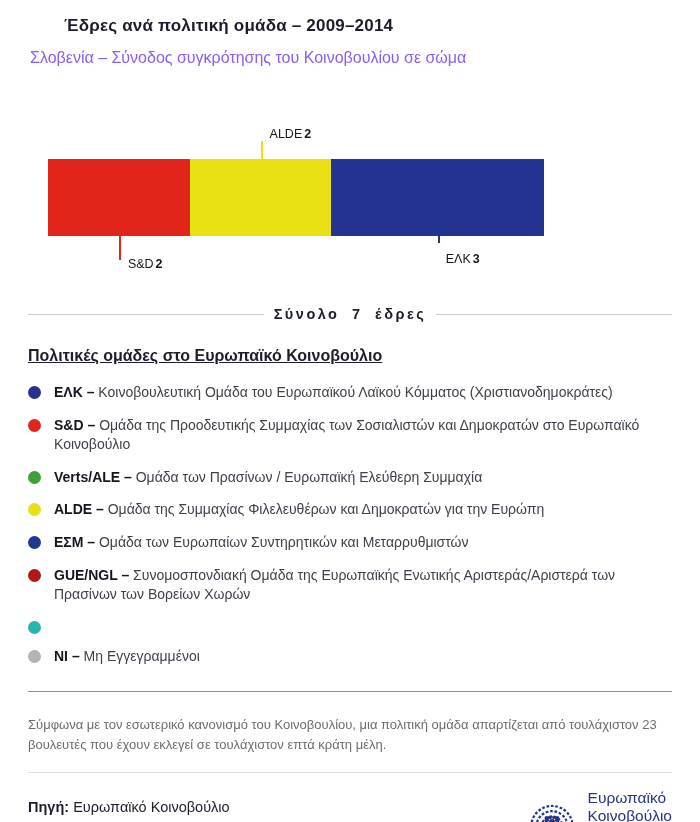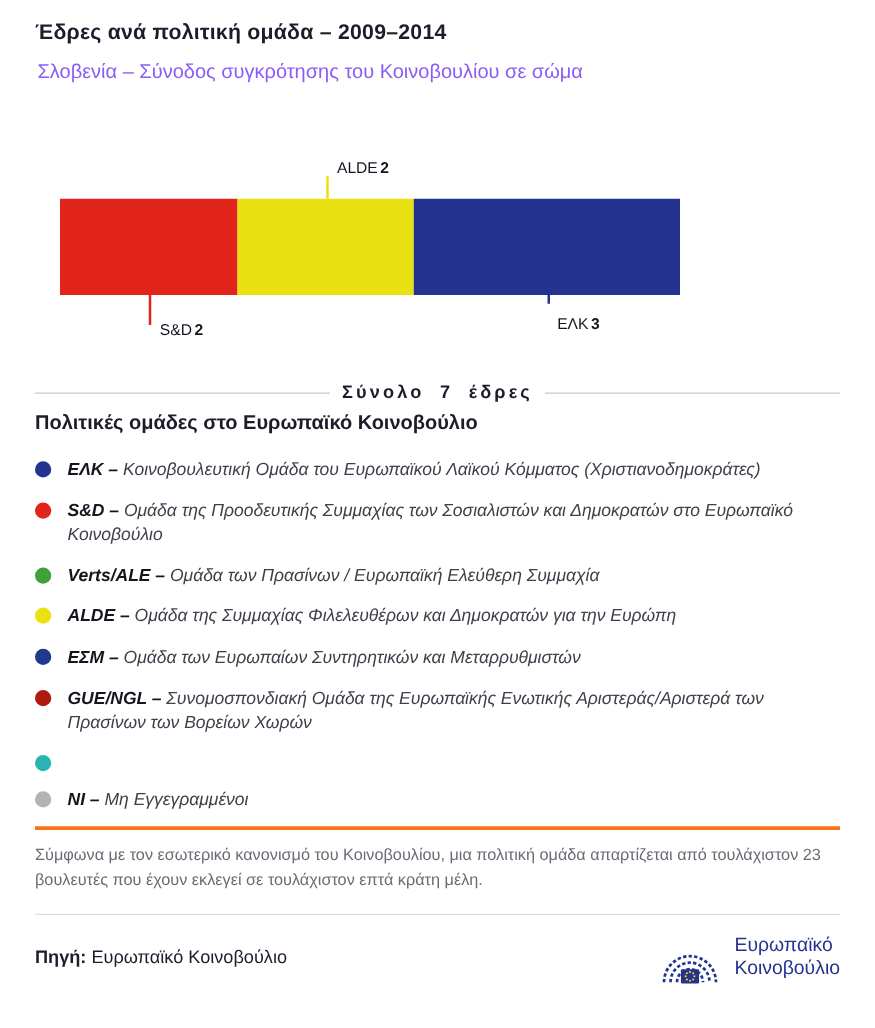--- a/index.html
+++ b/index.html
@@ -1,43 +1,43 @@
 <!DOCTYPE html>
 <html><head>
 <meta charset="utf-8">
 <style>
   html,body{margin:0;padding:0;}
   body{width:700px;height:822px;background:#ffffff;font-family:"Liberation Sans","DejaVu Sans",sans-serif;color:#1c1c2b;overflow:hidden;}
   .page{box-sizing:border-box;padding:16px 28px 0;}
-  .title{font-size:17px;font-weight:700;letter-spacing:.2px;color:#1c1c2b;}
+  .title{font-size:17px;font-weight:700;letter-spacing:.2px;color:#1c1c2b;margin-left:36px;}
   .subtitle{font-size:16px;color:#8b5cf6;margin-top:13px;padding-left:2px;}
   .chart{position:relative;width:496px;margin:46px 0 0 20px;}
   .strip-top{position:relative;height:46px;}
   .strip-bottom{position:relative;height:30px;}
   .tick{position:absolute;width:2px;}
   .tick-alde{left:42.86%;bottom:0;height:18px;}
   .tick-sd{left:14.29%;top:0;height:24px;}
   .tick-epp{left:78.57%;top:0;height:7px;}
   .bar-label{position:absolute;font-size:12.5px;white-space:nowrap;color:#15151f;}
   .label-alde{left:calc(42.86% + 9px);top:14px;}
   .label-sd{left:calc(14.29% + 9px);top:21px;}
   .label-epp{left:calc(78.57% + 8px);top:16px;}
   .bar-label .num{font-weight:700;margin-left:2px;}
   .bar{display:flex;height:77px;width:100%;}
   .seg{height:100%;}
   .total-row{display:flex;align-items:center;gap:10px;margin-top:40px;}
   .total-row .line{flex:1;height:1px;background:#c9c9d0;}
   .total-text{font-size:14.5px;font-weight:700;letter-spacing:2.5px;word-spacing:6px;white-space:nowrap;color:#1c1c2b;}
-  .legend-heading{font-size:16px;font-weight:700;margin-top:8px;color:#1c1c2b;}
+  .legend-heading{font-size:16px;font-weight:700;margin-top:25px;color:#1c1c2b;text-decoration:underline;}
   .legend{margin-top:18px;display:flex;flex-direction:column;gap:13px;}
   .legend-item{display:flex;gap:13px;align-items:flex-start;}
   .dot{width:13px;height:13px;border-radius:50%;flex:0 0 13px;margin-top:3px;}
-  .legend-text{font-size:14px;line-height:1.4;color:#3f3f4b;max-width:605px;font-style:italic;}
+  .legend-text{font-size:14px;line-height:1.4;color:#3f3f4b;max-width:605px;}
   .legend-text b{color:#15151f;}
-  .footnote-block{margin-top:12px;border-top:3px solid #f97316;padding-top:10px;}
+  .footnote-block{margin-top:25px;border-top:1px solid #f97316;padding-top:23px;}
   .footnote{font-size:13px;color:#6b6b76;line-height:1.55;max-width:648px;}
   .footer{border-top:1px solid #dcdce1;margin-top:16px;padding-top:12px;display:flex;justify-content:space-between;align-items:center;}
   .source{font-size:14.5px;color:#1c1c2b;}
   .source b{font-weight:700;}
   .logo{display:flex;align-items:center;gap:9px;}
   .logo-text{color:#24338f;font-size:15.5px;line-height:1.15;}
 </style>
 </head>
 <body>
 

